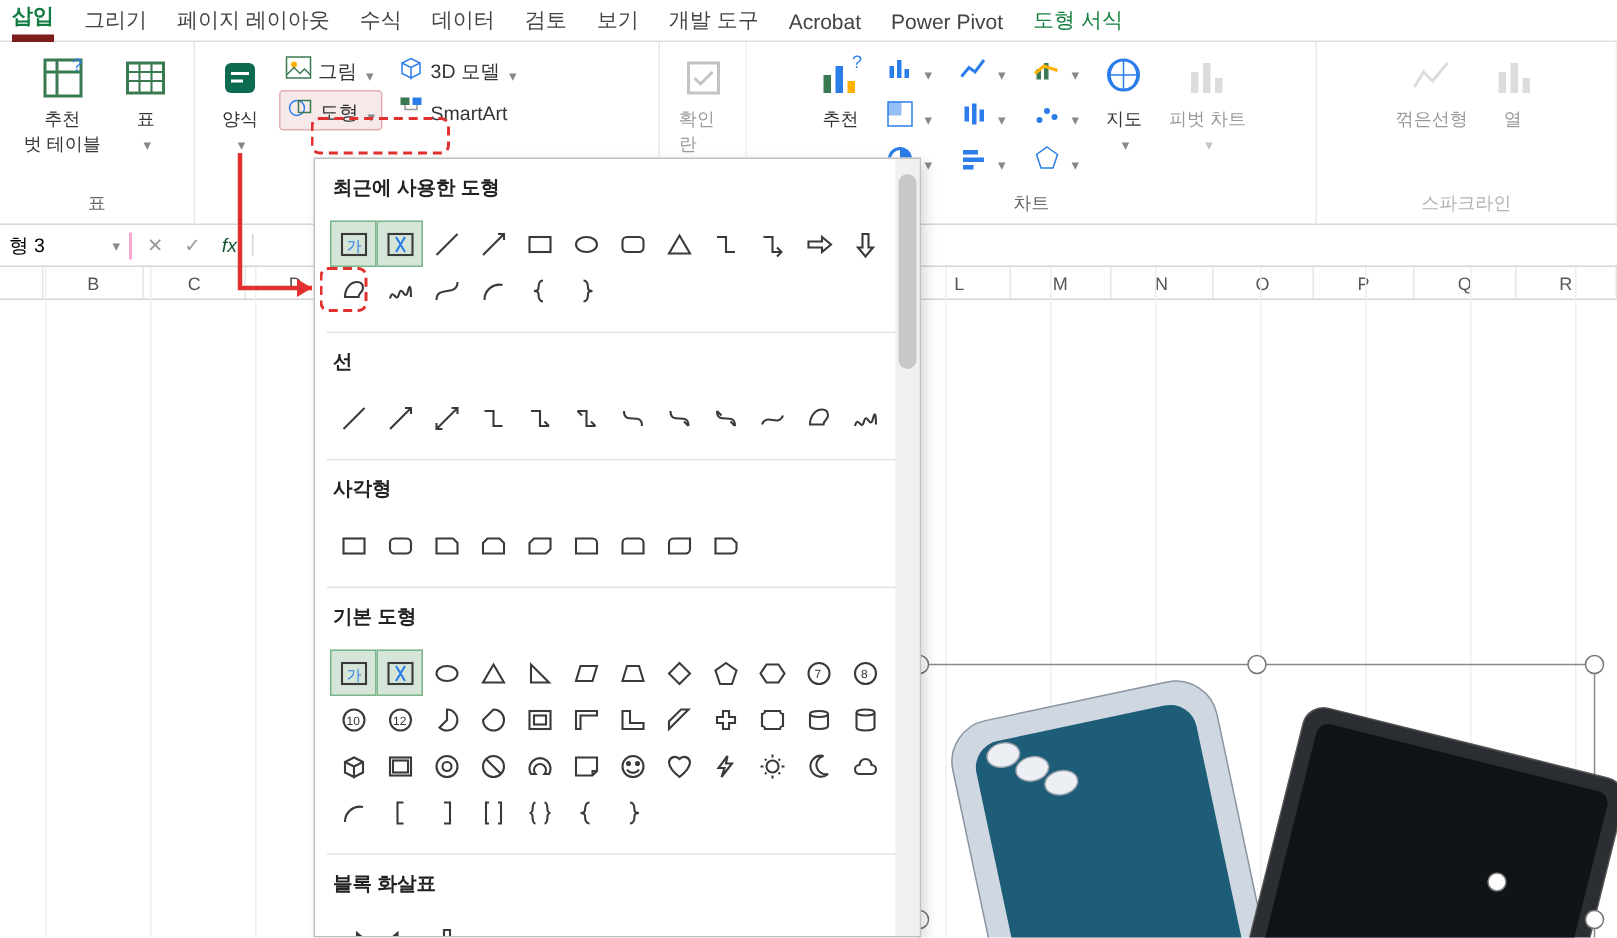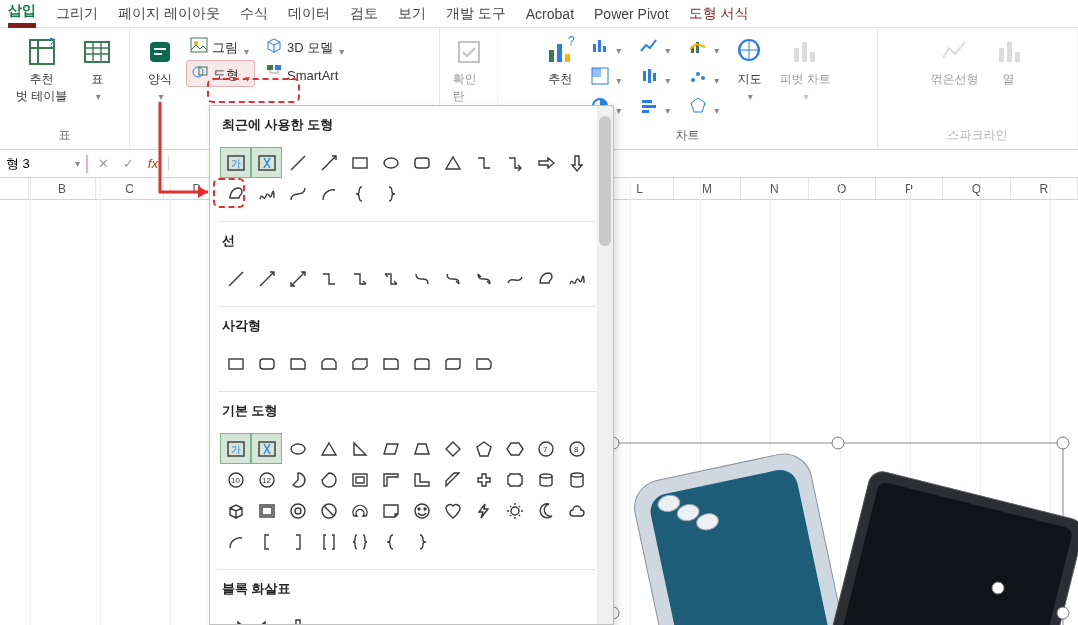--- a/index.html
+++ b/index.html
@@ -2,21 +2,21 @@
 <html><head>
   <meta charset="utf-8">
   <style>
     * { margin: 0; padding: 0; box-sizing: border-box; font-family: "Malgun Gothic", "Segoe UI", sans-serif; }
     body { width: 1078px; height: 625px; background: #fff; overflow: hidden; position: relative; }
 
     
     .tabs { display: flex; align-items: center; height: 28px; padding-left: 8px; gap: 20px; font-size: 14px; color: #444; border-bottom: 1px solid #e0e0e0; }
     .tab { cursor: pointer; padding: 3px 0; }
     .tab.active { color: #107c41; border-bottom: 6px solid #7f1d1d; font-weight: 600; }
-    .tab.context { color: #7f1d1d; }
+    .tab.context { color: #15803d; }
 
     
     .ribbon { display: flex; height: 122px; border-bottom: 1px solid #d5d5d5; background: #fff; position: relative; }
     .group { display: flex; flex-direction: column; align-items: center; justify-content: space-between; padding: 6px 10px 2px; border-right: 1px solid #e7e7e7; }
     .group-body { display: flex; gap: 6px; align-items: flex-start; flex: 1; }
     .group-label { font-size: 12px; color: #666; padding: 3px 0; }
     .big-btn { display: flex; flex-direction: column; align-items: center; gap: 3px; font-size: 12px; color: #333; cursor: pointer; padding: 2px 4px; }
     .icon-box { width: 32px; height: 32px; display: flex; align-items: center; justify-content: center; }
     .small-row { display: flex; align-items: flex-end; gap: 4px; font-size: 13px; color: #333; padding: 2px 4px; cursor: pointer; }
     .small-col { display: flex; flex-direction: column; gap: 1px; }
@@ -331,21 +331,21 @@
 <div></div>
 
 <div class="fbar">
   <div class="namebox">
     <span>형 3</span>
     <span class="dl">▾</span>
   </div>
   <div class="fx-tools">
     <span>✕</span>
     <span>✓</span>
-    <span style="font-style:italic;color:#c2410c">fx</span>
+    <span style="font-style:italic;color:#14532d">fx</span>
   </div>
 </div>
 
 <div class="sheet">
   <div class="col-headers">
     <div class="h" style="width:30px"></div>
     <div class="h">B</div>
     <div class="h">C</div>
     <div class="h">D</div>
     <div class="h" style="width:390px"></div>

